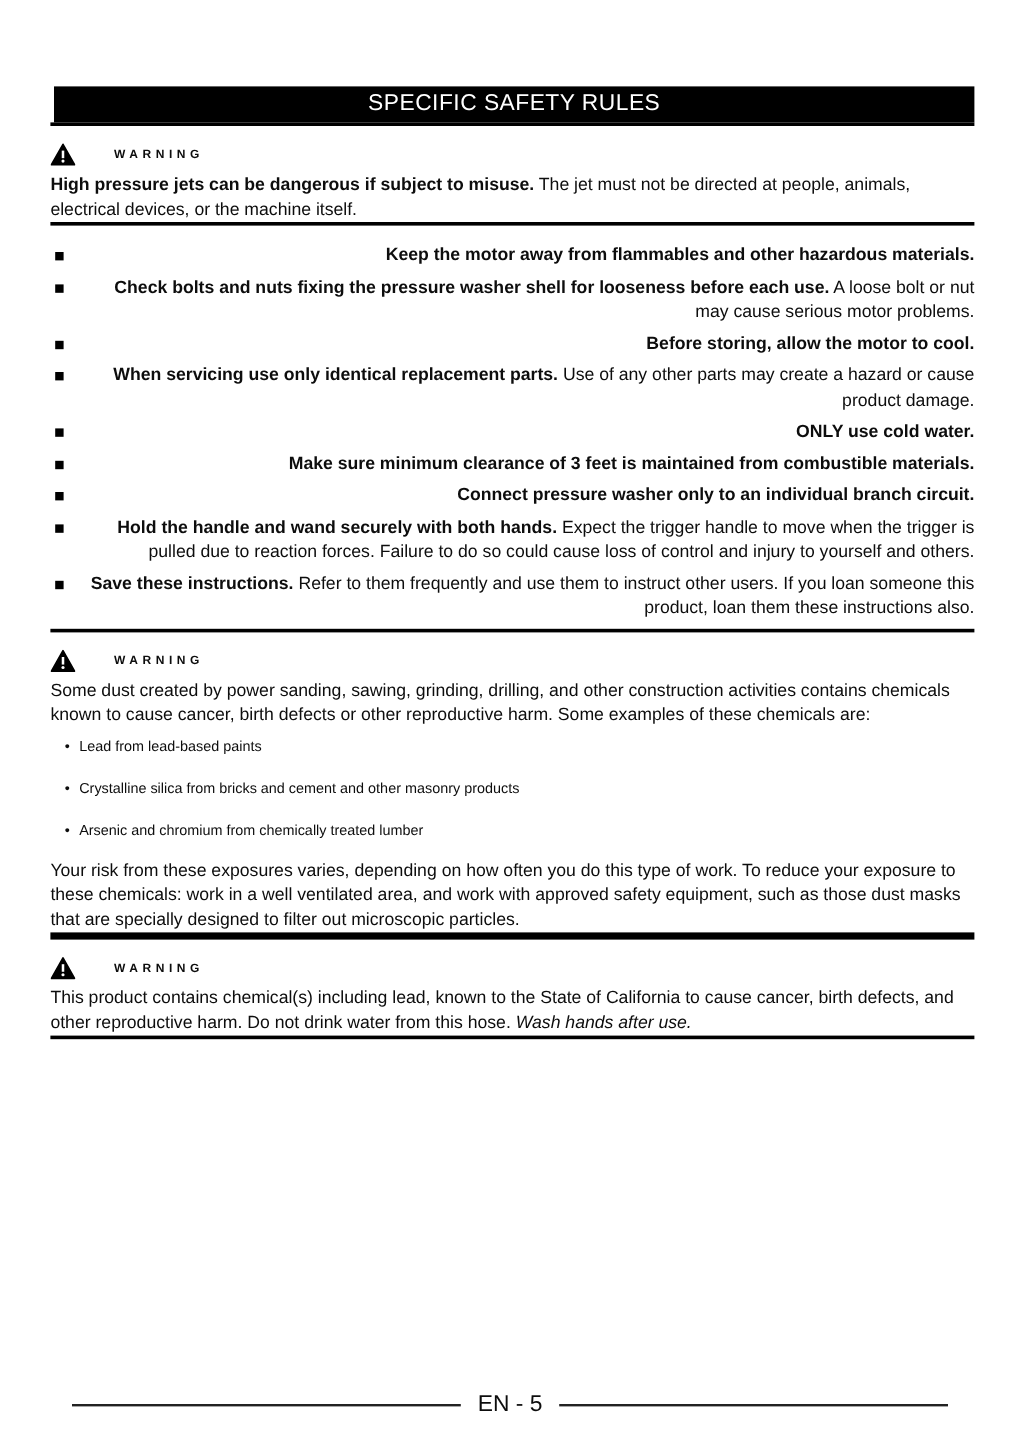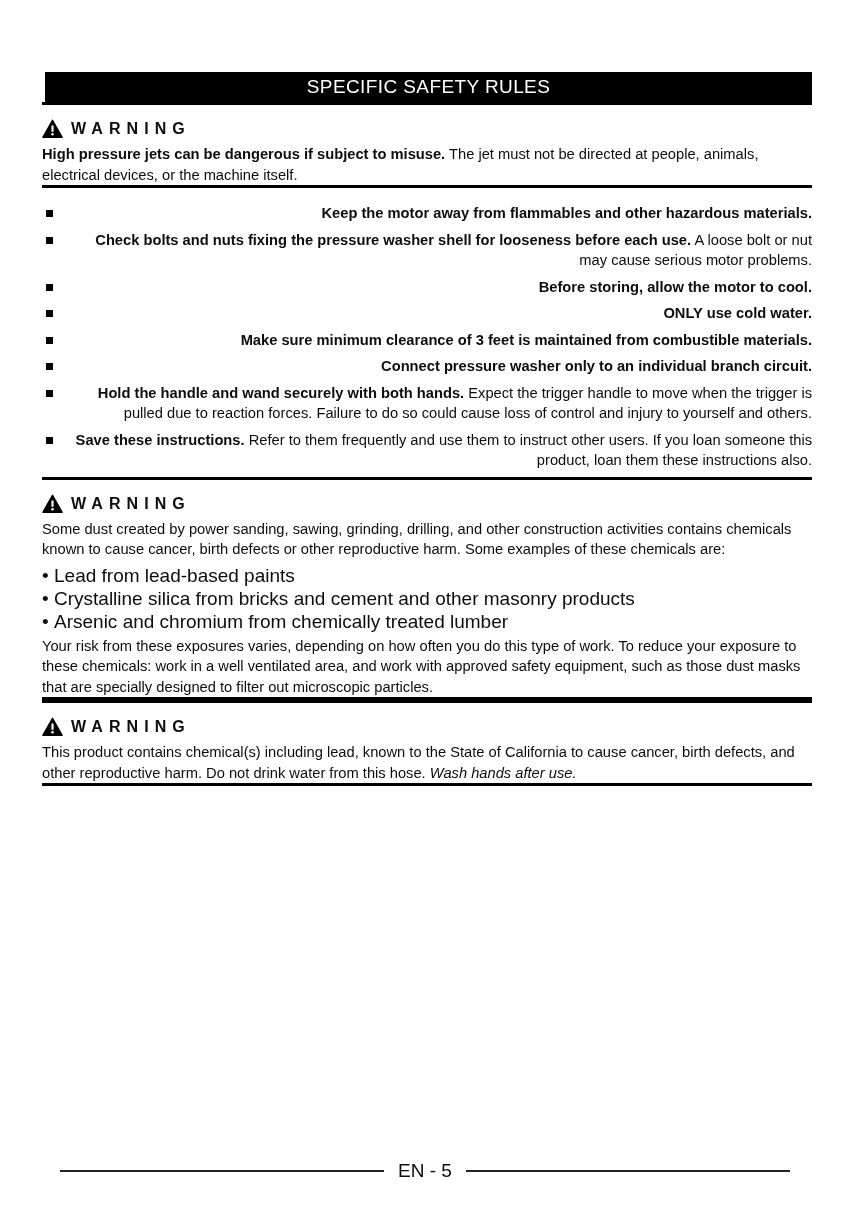--- a/index.html
+++ b/index.html
@@ -57,22 +57,23 @@
     align-items: center;
     margin-top: 12px;
     height: 24px;
   }
   .warn-icon {
     display: inline-flex;
     margin-right: 8px;
   }
   .warn-label {
     font-weight: bold;
-    font-size: 16px;
+    font-size: 10px;
     letter-spacing: 0.38em;
+    margin-left: 24px;
   }
 
   p.body-text {
     margin: 3px 0 0 0;
     font-size: 14.7px;
     line-height: 20.5px;
   }
   p.body-text strong { font-weight: bold; }
   .em-bold-italic { font-weight: normal; font-style: italic; }
 
@@ -97,23 +98,23 @@
     top: 7px;
     width: 7px;
     height: 7px;
     background: #000000;
   }
   ul.rules li strong { font-weight: bold; }
 
   
   .chem-item {
     position: relative;
-    margin: 0;
+    margin: 12px;
     padding-left: 12px;
-    font-size: 19px;
+    font-size: 12px;
     line-height: 23px;
   }
   .chem-item::before {
     content: "\2022";
     position: absolute;
     left: 0;
     top: 0;
   }
   .mt-para { margin-top: 4px; }
 
@@ -163,20 +164,21 @@
       <span>The jet must not be directed at people, animals, electrical devices, or the machine itself.</span>
     </p>
   </section>
 
   <hr class="rule rule-2">
 
   <ul class="rules">
     <li><strong>Keep the motor away from flammables and other hazardous materials.</strong> <span></span></li>
     <li><strong>Check bolts and nuts fixing the pressure washer shell for looseness before each use.</strong> <span>A loose bolt or nut may cause serious motor problems.</span></li>
     <li><strong>Before storing, allow the motor to cool.</strong> <span></span></li>
+    <li><strong>When servicing use only identical replacement parts.</strong> <span>Use of any other parts may create a hazard or cause product damage.</span></li>
     <li><strong>ONLY use cold water.</strong> <span></span></li>
     <li><strong>Make sure minimum clearance of 3 feet is maintained from combustible materials.</strong> <span></span></li>
     <li><strong>Connect pressure washer only to an individual branch circuit.</strong> <span></span></li>
     <li><strong>Hold the handle and wand securely with both hands.</strong> <span>Expect the trigger handle to move when the trigger is pulled due to reaction forces. Failure to do so could cause loss of control and injury to yourself and others.</span></li>
     <li><strong>Save these instructions.</strong> <span>Refer to them frequently and use them to instruct other users. If you loan someone this product, loan them these instructions also.</span></li>
   </ul>
 
   <hr class="rule rule-3">
 
   <section>

